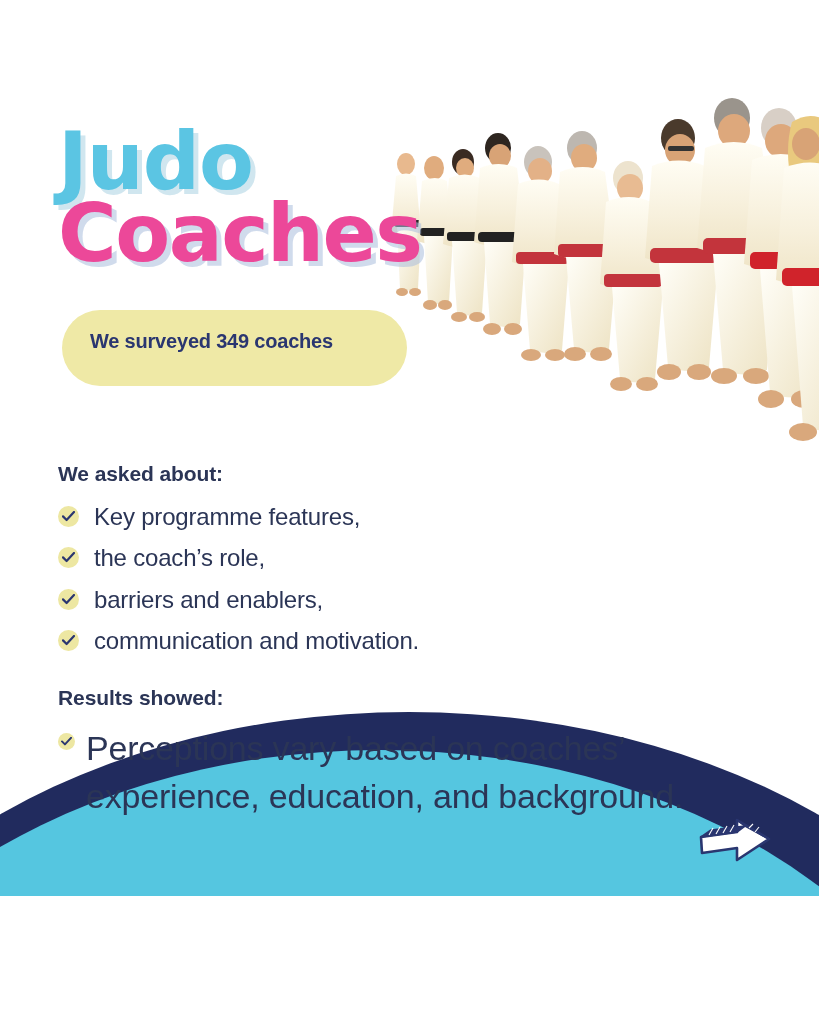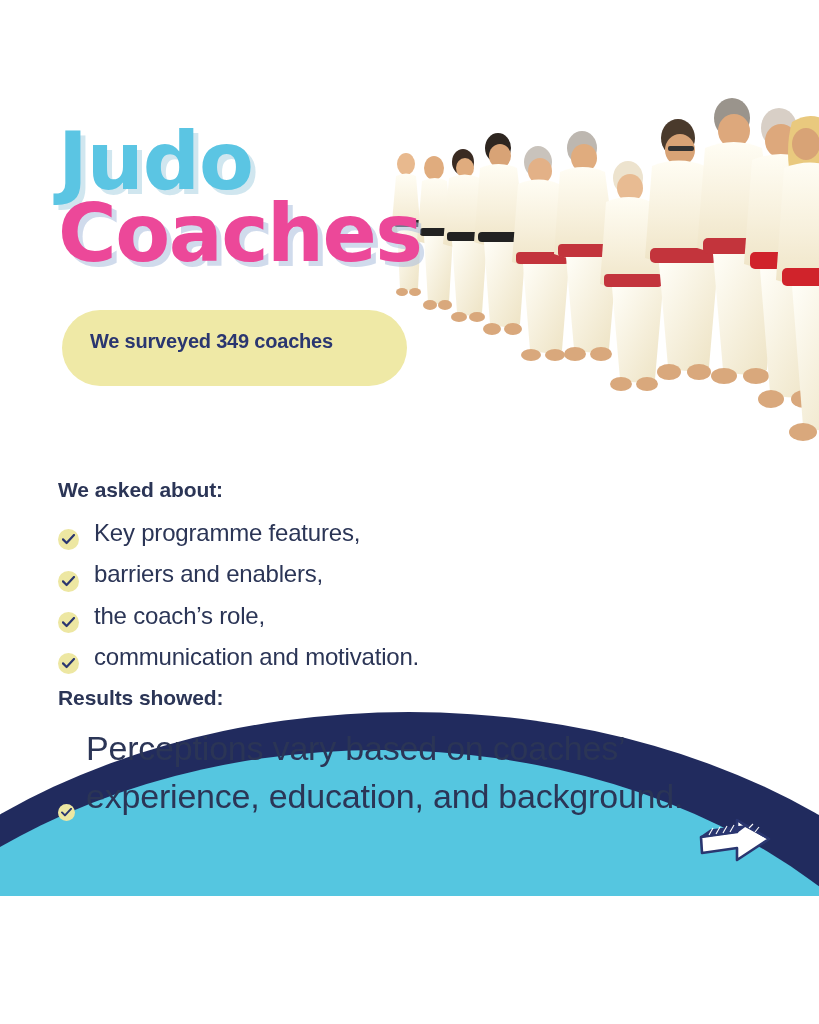--- a/index.html
+++ b/index.html
@@ -77,39 +77,39 @@
     line-height: 1.33;
     letter-spacing: -0.2px;
   }
 
   
   .section {
     position: absolute;
     left: 58px;
     z-index: 6;
   }
-  .section-asked { top: 478px; width: 640px; }
+  .section-asked { top: 462px; width: 640px; }
   .section-results { top: 686px; width: 700px; }
 
   .section-heading {
     font-size: 21px;
     font-weight: bold;
     color: #2B3556;
     margin: 0 0 14px 0;
     letter-spacing: -0.1px;
   }
 
   .bullet-list {
     list-style: none;
     margin: 0;
     padding: 0;
   }
   .bullet-item {
     display: flex;
-    align-items: flex-end;
+    align-items: flex-start;
     margin-bottom: 7px;
   }
   .check-icon {
     flex: 0 0 auto;
     width: 21px;
     height: 21px;
     border-radius: 50%;
     background: #EDE7A2;
     margin-right: 15px;
     margin-top: 6px;
@@ -298,29 +298,29 @@
           </svg>
         </span>
         <span class="bullet-text">Key programme features,</span>
       </li>
       <li class="bullet-item">
         <span class="check-icon">
           <svg width="13" height="11" viewBox="0 0 13 11" xmlns="http://www.w3.org/2000/svg">
             <path d="M1 5.4 L4.6 9 L12 1" stroke="#2A3670" stroke-width="2.2" fill="none" stroke-linecap="round" stroke-linejoin="round"></path>
           </svg>
         </span>
-        <span class="bullet-text">barriers and enablers,</span>
+        <span class="bullet-text">the coach’s role,</span>
       </li>
       <li class="bullet-item">
         <span class="check-icon">
           <svg width="13" height="11" viewBox="0 0 13 11" xmlns="http://www.w3.org/2000/svg">
             <path d="M1 5.4 L4.6 9 L12 1" stroke="#2A3670" stroke-width="2.2" fill="none" stroke-linecap="round" stroke-linejoin="round"></path>
           </svg>
         </span>
-        <span class="bullet-text">the coach’s role,</span>
+        <span class="bullet-text">barriers and enablers,</span>
       </li>
       <li class="bullet-item">
         <span class="check-icon">
           <svg width="13" height="11" viewBox="0 0 13 11" xmlns="http://www.w3.org/2000/svg">
             <path d="M1 5.4 L4.6 9 L12 1" stroke="#2A3670" stroke-width="2.2" fill="none" stroke-linecap="round" stroke-linejoin="round"></path>
           </svg>
         </span>
         <span class="bullet-text">communication and motivation.</span>
       </li>
     </ul>

